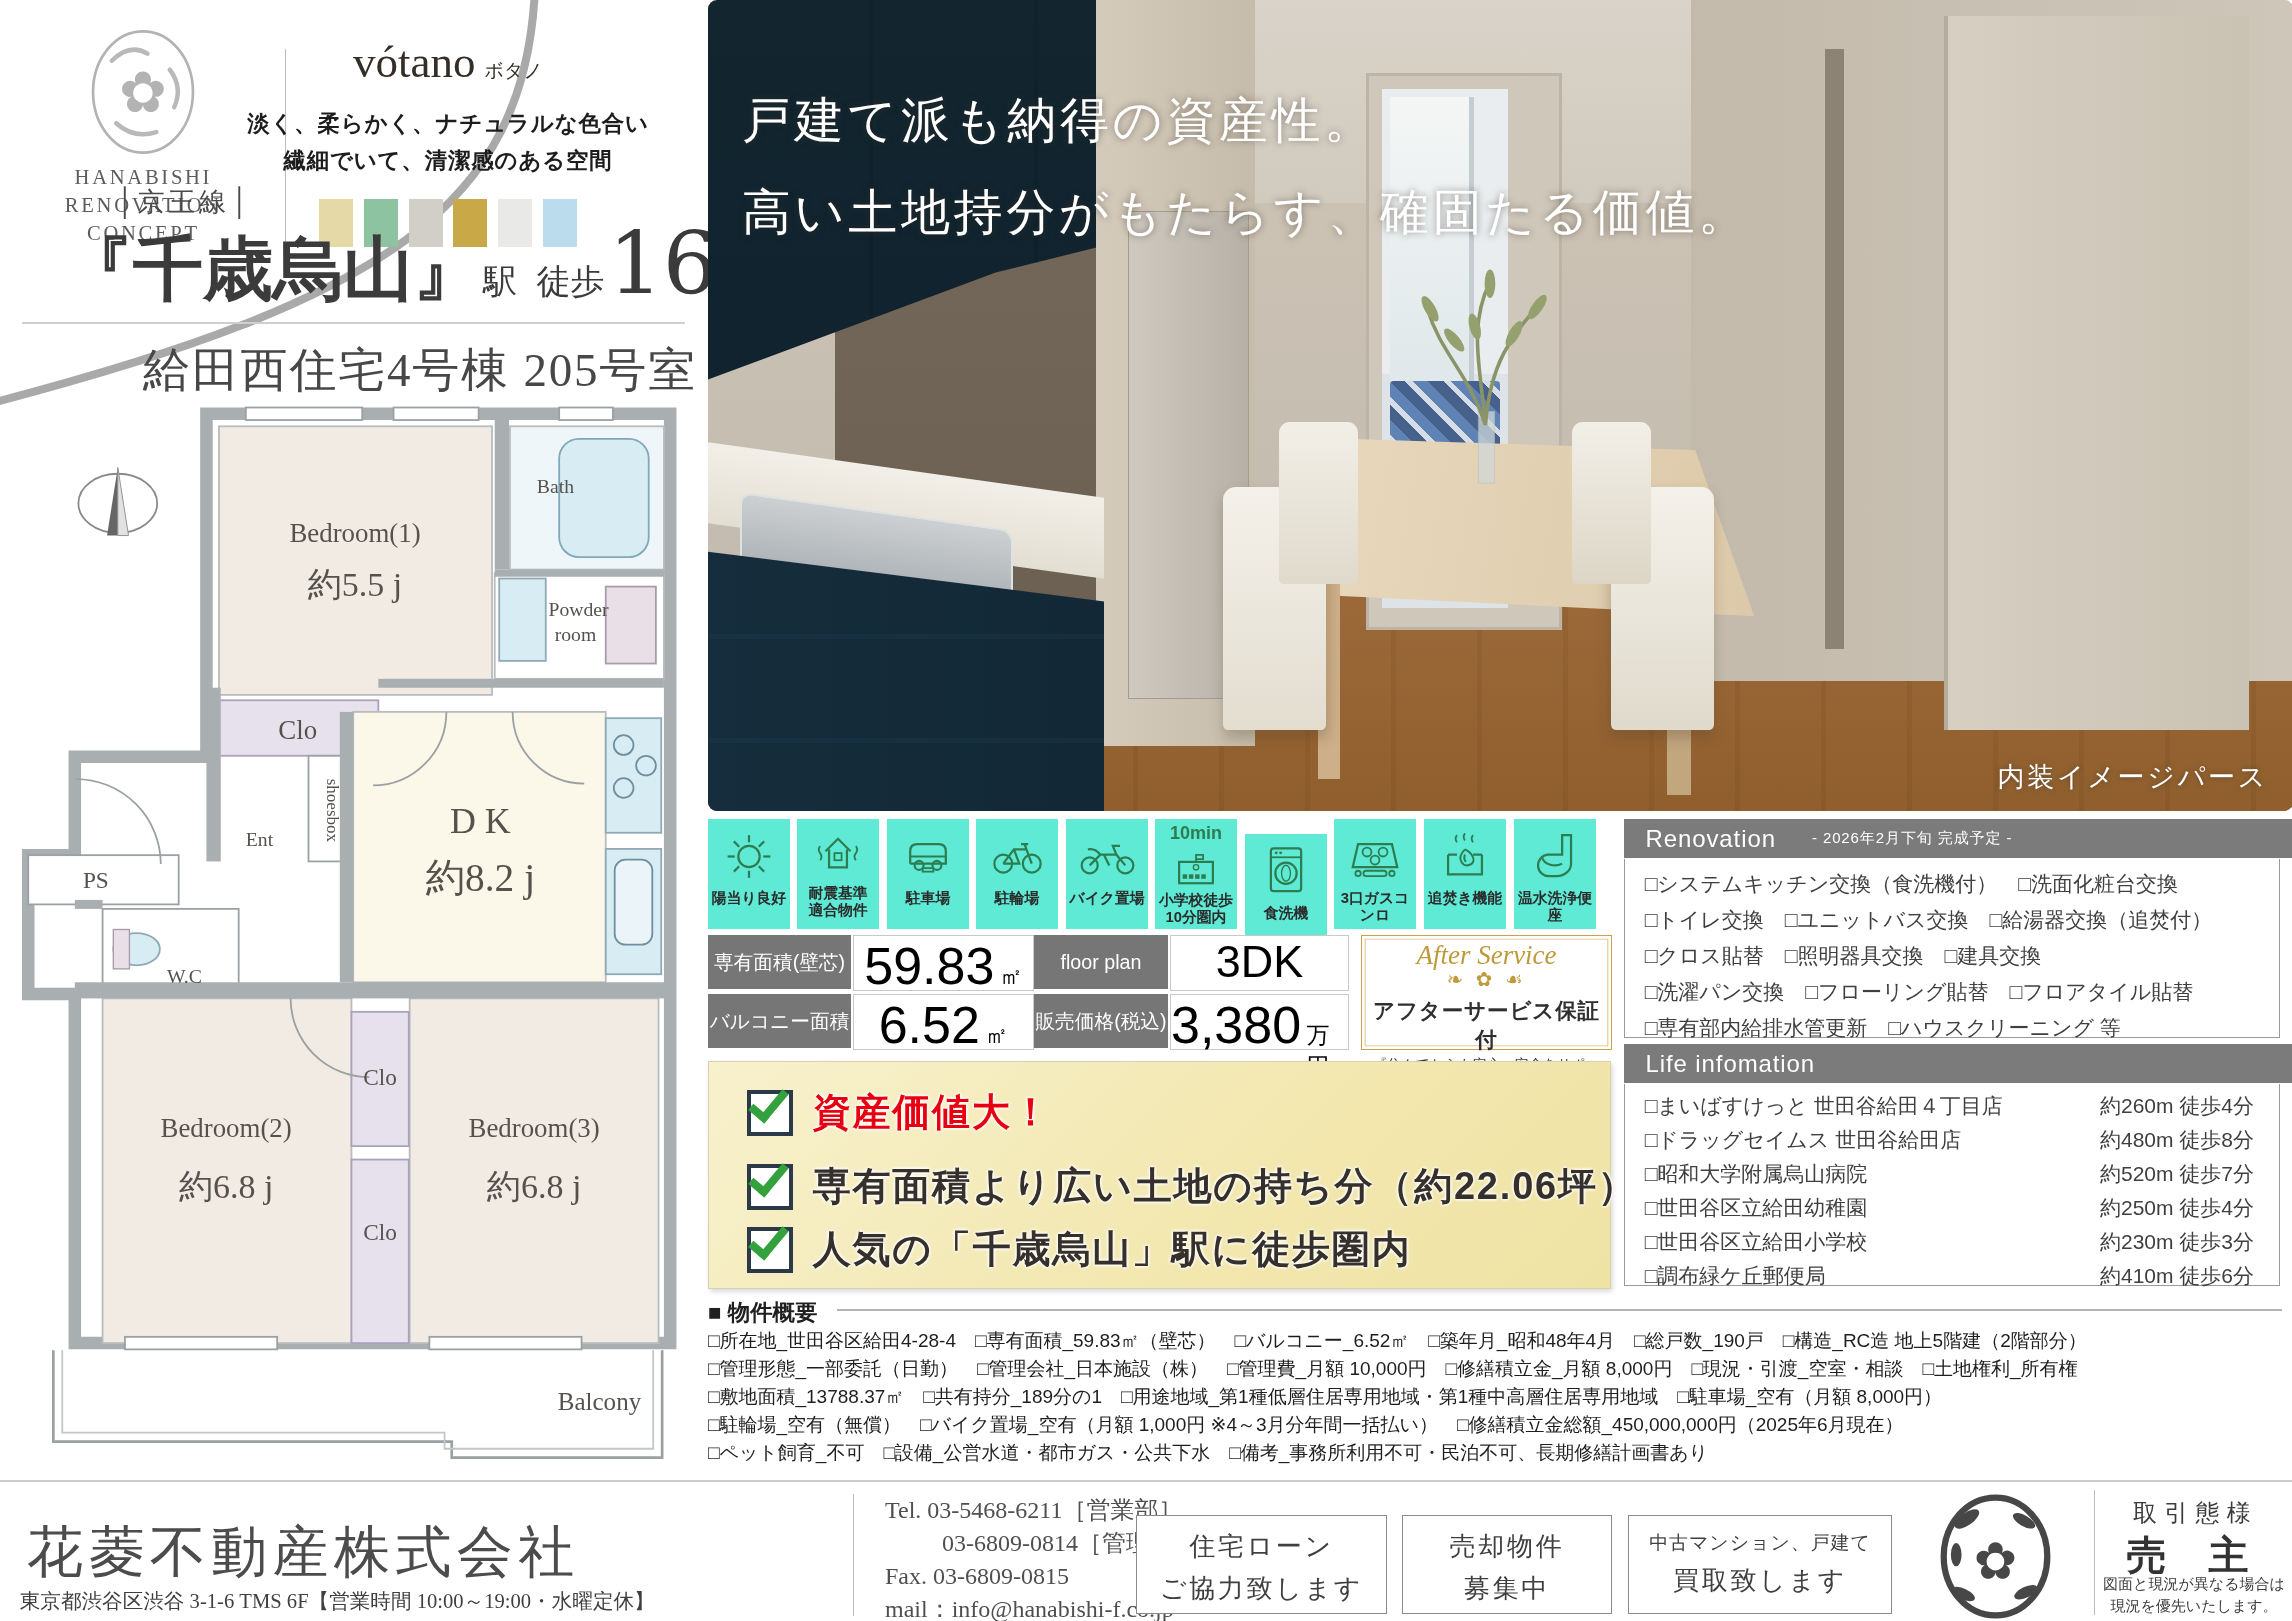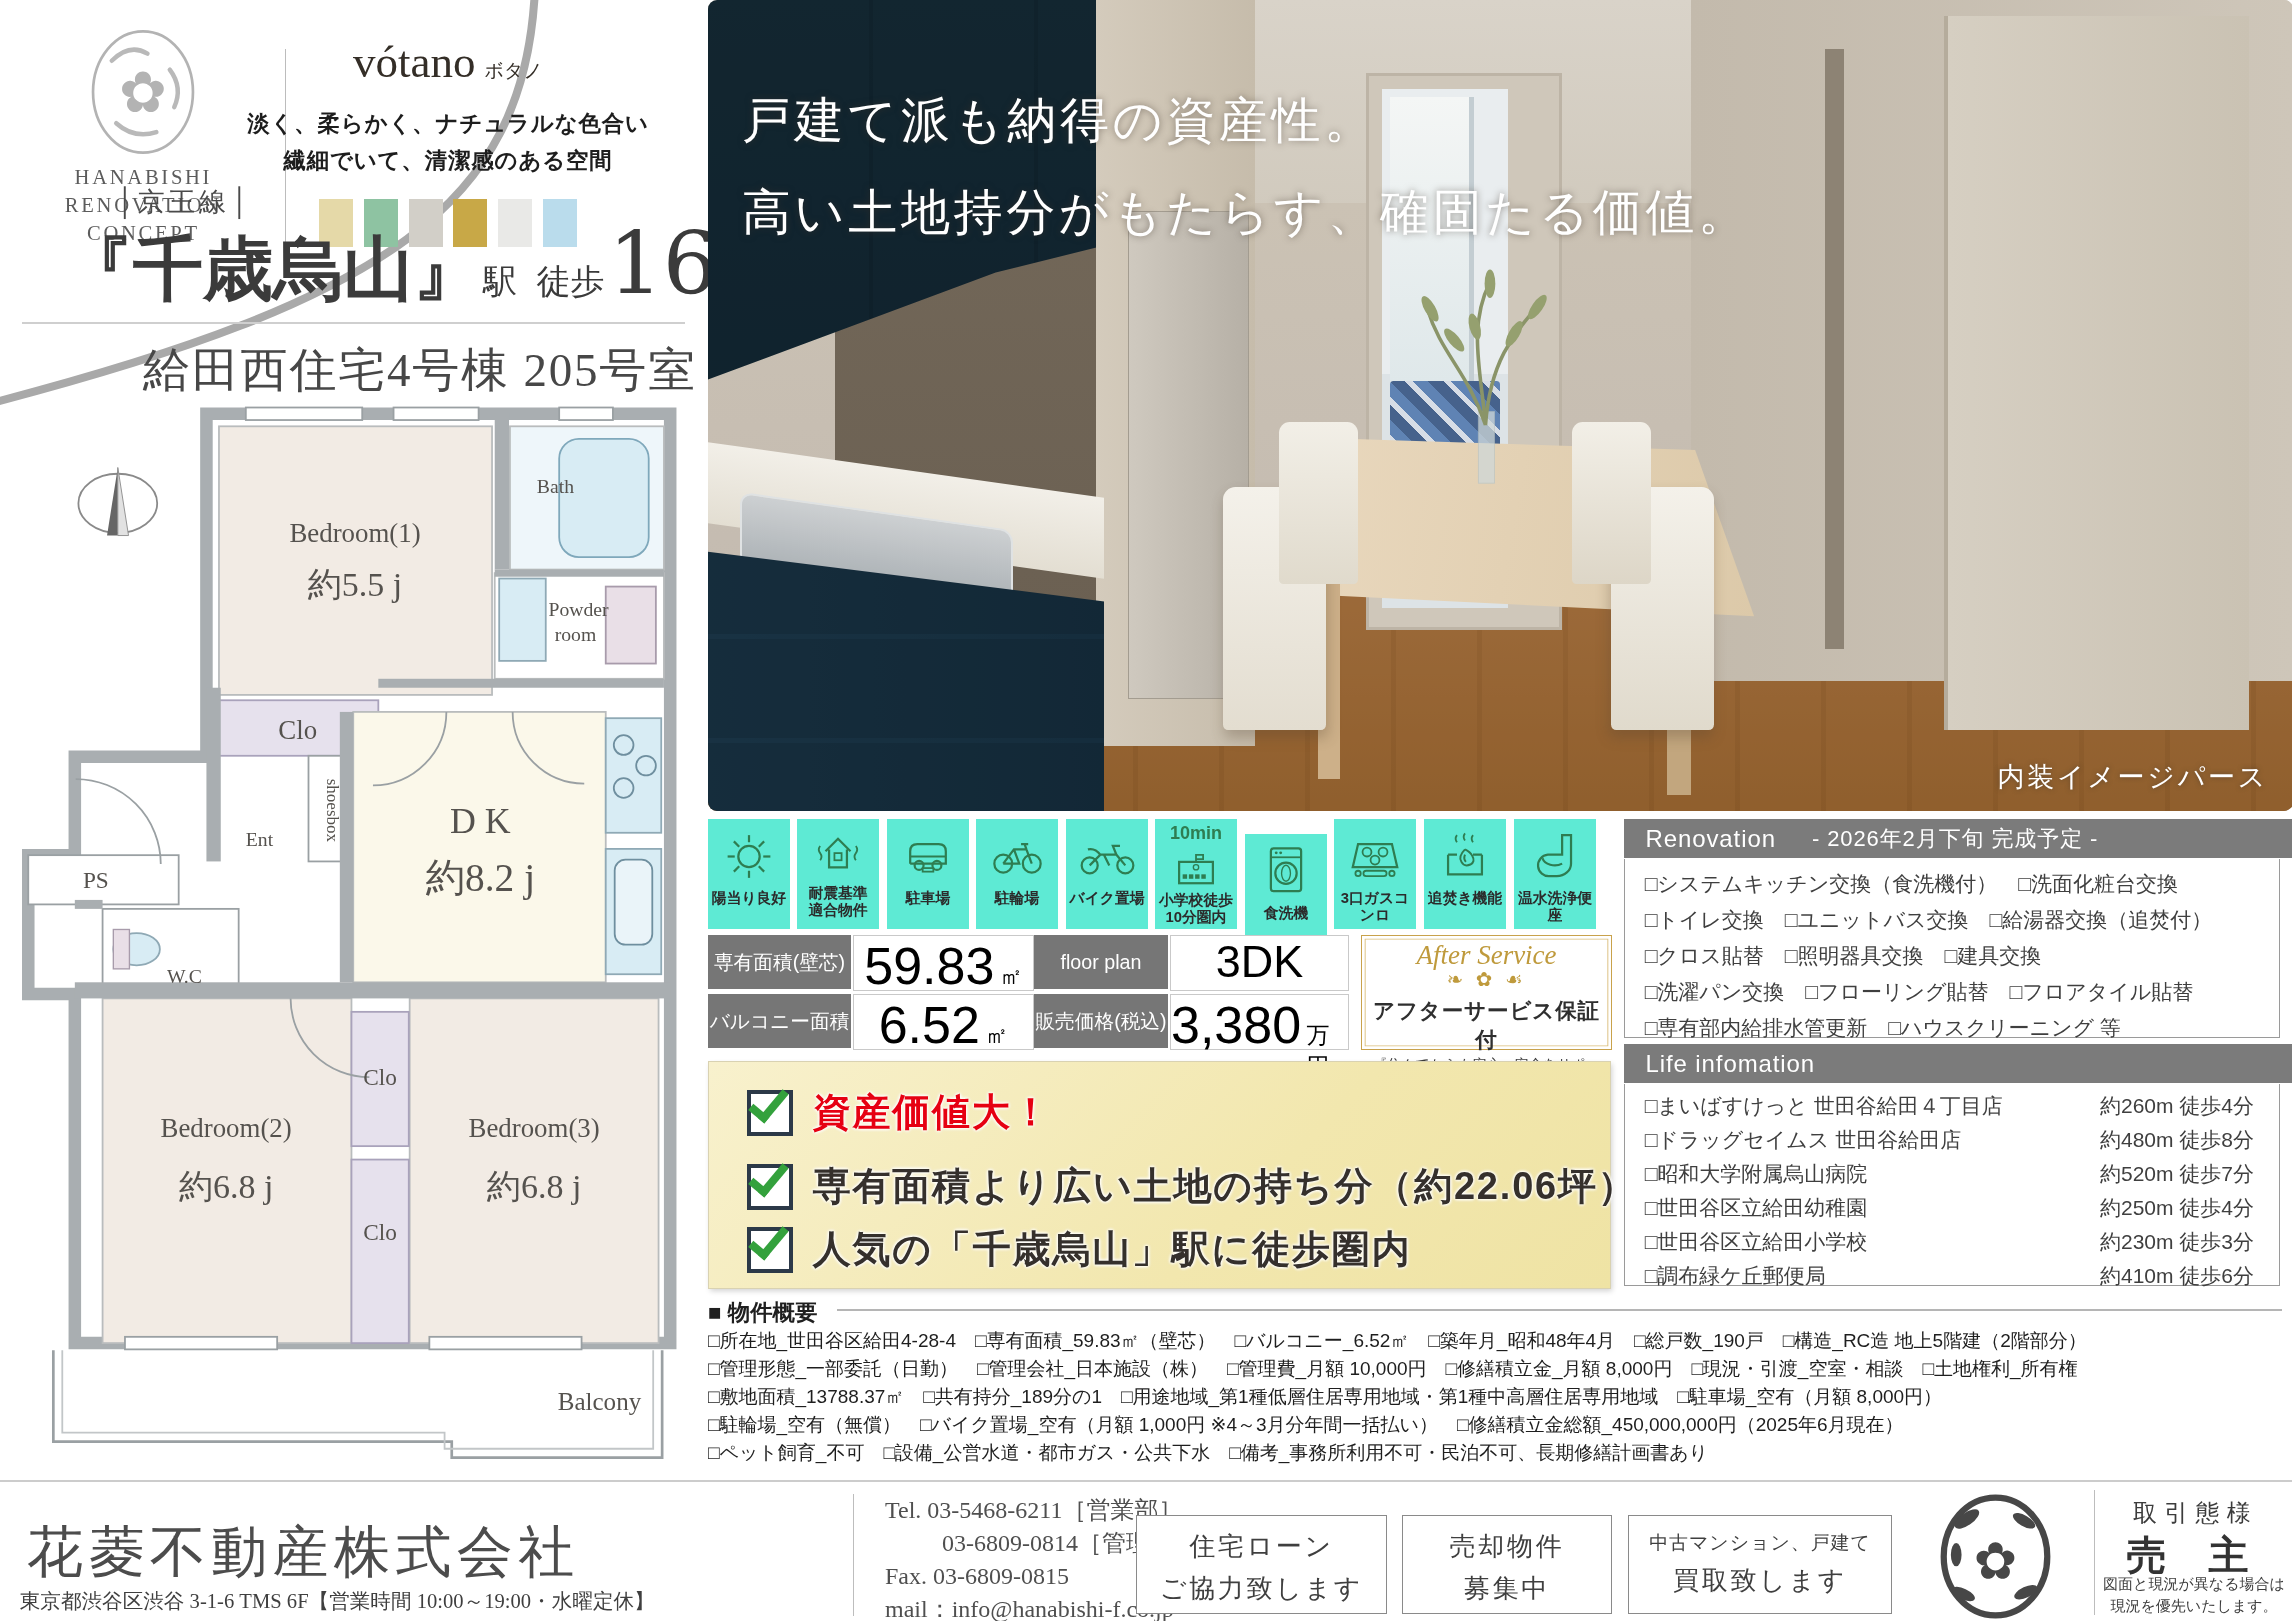--- a/index.html
+++ b/index.html
@@ -414,21 +414,21 @@
   <div id="after-box" class="abs" style="left:1361px;top:935px;width:249px;height:113px;">
     <div id="after-title" style="margin-top:3.6px;">After Service</div>
     <div id="after-flourish">❧ ✿ ☙</div>
     <div id="after-heading">アフターサービス保証付</div>
     <div class="after-small">『住んでからも安心・安全をサポート』</div>
     <div class="after-small">水まわりトラブルは 365 日対応で安心です</div>
   </div>
 
   <div class="abs panel-header" style="left:1624px;top:819px;width:658px;height:39px;">
     <span>Renovation</span>
-    <span style="margin-left:36px;font-size:22px;">- 2026年2月下旬 完成予定 -</span>
+    <span style="margin-left:36px;font-size:15px;">- 2026年2月下旬 完成予定 -</span>
   </div>
   <div class="abs panel-body" style="left:1624px;top:859px;width:656px;height:179px;padding:7.2px 0 0 19.7px;box-sizing:border-box;">
 
   <div class="ren-line">□システムキッチン交換（食洗機付）　□洗面化粧台交換</div>
       <div class="ren-line">□トイレ交換　□ユニットバス交換　□給湯器交換（追焚付）</div>
       <div class="ren-line">□クロス貼替　□照明器具交換　□建具交換</div>
       <div class="ren-line">□洗濯パン交換　□フローリング貼替　□フロアタイル貼替</div>
       <div class="ren-line">□専有部内給排水管更新　□ハウスクリーニング 等</div>
     </div>
 

